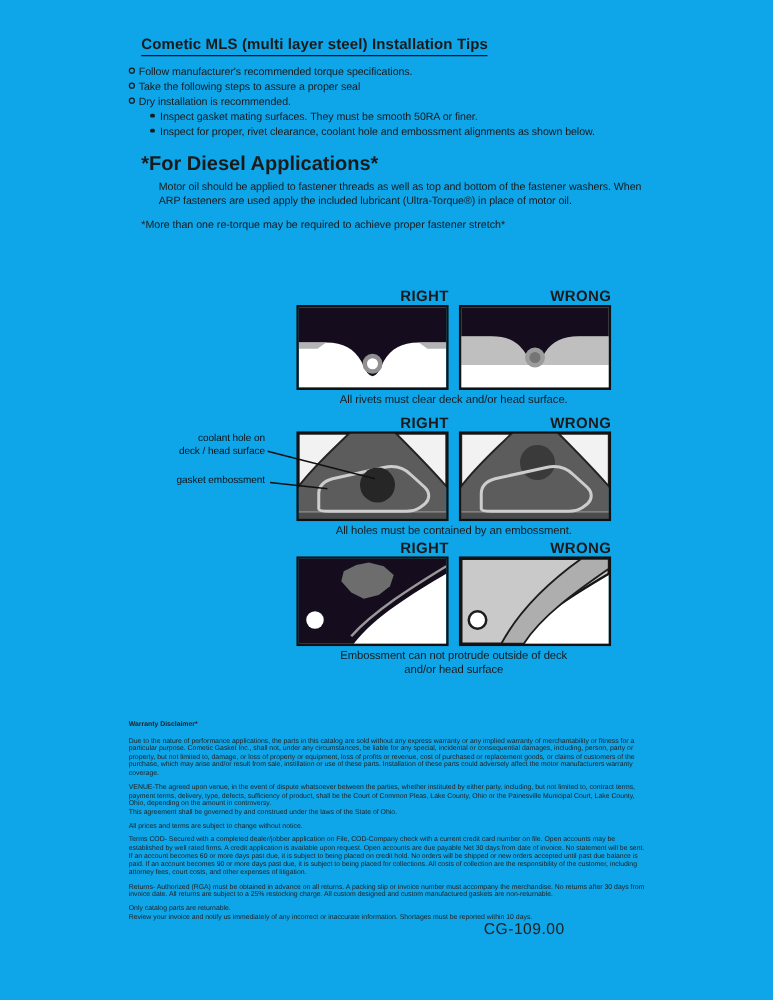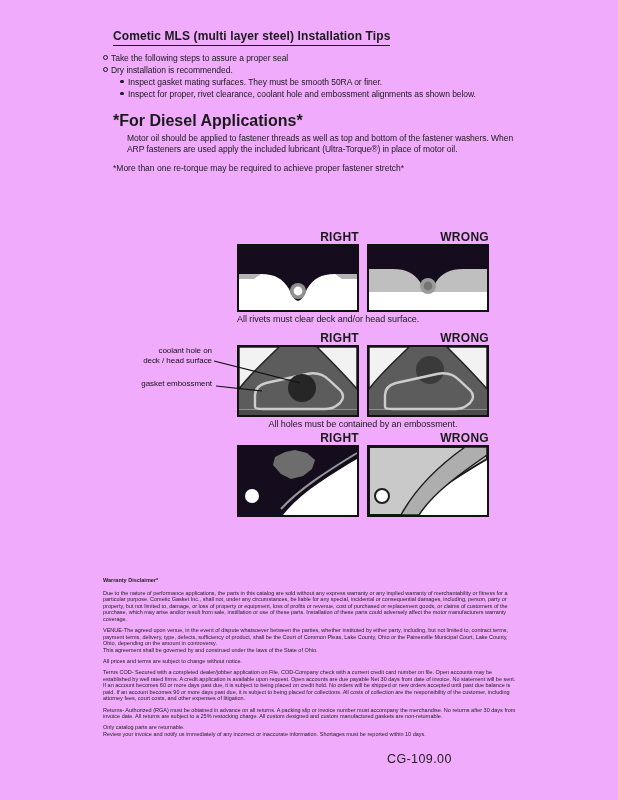--- a/index.html
+++ b/index.html
@@ -1,17 +1,17 @@
 <!DOCTYPE html>
 <html><head>
 <meta charset="utf-8">
 <style>
   html,body{margin:0;padding:0;background:#ffffff;}
   .page{
-    position:relative;width:618px;height:800px;background:#f0abfc;overflow:hidden;
+    position:relative;width:618px;height:800px;background:#0ea5e9;overflow:hidden;
     font-family:"Liberation Sans", sans-serif;color:#1a1a1a;
   }
   
   .content{position:absolute;left:103px;top:26px;width:414px;}
   .title-wrap{margin-left:10px;}
   .title{
     display:inline-block;font-size:12px;font-weight:bold;letter-spacing:.1px;
     border-bottom:1.5px solid #111;padding-bottom:1.5px;line-height:14px;
   }
   ul.tips{list-style:none;margin:6px 0 0 0;padding:0;font-size:8.5px;line-height:12px;letter-spacing:-.05px;}
@@ -27,47 +27,48 @@
   .body-p{margin:6px 0 0 24px;font-size:8.5px;line-height:11px;letter-spacing:-.05px;width:398px;}
   .footnote{margin:8px 0 0 10px;font-size:8.5px;line-height:11px;}
   
   .diagrams{position:absolute;left:237px;top:231px;width:252px;}
   .dg-labels{display:flex;width:252px;height:13px;}
   .dg-labels span{width:122px;text-align:right;font-size:12px;font-weight:bold;line-height:13px;letter-spacing:.3px;}
   .dg-labels span:last-child{margin-left:8px;}
   .dg-boxes{display:flex;}
   .dg-boxes svg:last-child{margin-left:8px;}
   .dg-caption{font-size:9px;line-height:10.5px;letter-spacing:-.05px;margin-top:2px;}
-  .cap-left{text-align:left;}
+  .cap-left{text-align:center;}
   .cap-center{text-align:center;width:252px;}
   .row-gap1{margin-bottom:7px;}
   .row-gap2{margin-bottom:3px;}
   
   .anno{position:absolute;text-align:right;font-size:8px;line-height:9.5px;letter-spacing:-.05px;color:#111;}
   .anno-coolant{left:110px;top:346px;width:102px;}
   .anno-emboss{left:108px;top:379px;width:104px;}
   .anno-lines{position:absolute;left:110px;top:340px;width:200px;height:70px;pointer-events:none;}
   
   .fineprint{position:absolute;left:103px;top:577px;width:414px;font-size:5.5px;line-height:6.6px;color:#222;letter-spacing:0;}
   .fineprint .fp-head{font-weight:bold;margin:0 0 6px 0;}
   .fineprint p{margin:0 0 4.5px 0;}
   .fineprint p.tight{margin-bottom:0;}
   
-  .page-code{position:absolute;left:387px;top:752px;font-size:12.5px;letter-spacing:.4px;color:#222;line-height:14px;}
+  .page-code{position:absolute;left:387px;top:736px;font-size:12.5px;letter-spacing:.4px;color:#222;line-height:14px;}
 </style>
 </head>
 <body>
 
 <div class="page">
 
   <div class="content">
     <div class="title-wrap">
       <span class="title">Cometic MLS (multi layer steel) Installation Tips</span>
     </div>
     <ul class="tips">
+      <li><span class="marker-open"></span><span>Follow manufacturer's recommended torque specifications.</span></li>
       <li><span class="marker-open"></span><span>Take the following steps to assure a proper seal</span></li>
       <li><span class="marker-open"></span><span>Dry installation is recommended.</span></li>
       <li class="sub"><span class="marker-fill"></span><span>Inspect gasket mating surfaces.  They must be smooth 50RA or finer.</span></li>
       <li class="sub"><span class="marker-fill"></span><span>Inspect for proper, rivet clearance, coolant hole and embossment alignments as shown below.</span></li>
     </ul>
     <div class="diesel-heading">*For Diesel Applications*</div>
     <p class="body-p">Motor oil should be applied to fastener threads as well as top and bottom of the fastener washers. When ARP fasteners are used apply the included lubricant (Ultra-Torque®) in place of motor oil.</p>
     <p class="footnote">*More than one re-torque may be required to achieve proper fastener stretch*</p>
   </div>
 
@@ -141,20 +142,24 @@
         <rect x="1" y="1" width="120" height="70" fill="none" stroke="#111111" stroke-width="2"></rect>
       </svg>
       <svg width="122" height="72" viewBox="0 0 122 72">
         <rect x="2" y="2" width="118" height="68" fill="#ffffff"></rect>
         <path d="M2,2 H120 V14 C93,30 63,48 46,70 H2 Z" stroke="#161616" stroke-width="2" fill="#c9c9c9"></path>
         <path d="M98,2 C70,22 48,44 34,70 L52,70 C66,48 94,28 120,10 L120,2 Z" fill="#aeaeae" stroke="#1c1c1c" stroke-width="1.5"></path>
         <circle cx="15" cy="51" r="7" fill="#ffffff" stroke="#1c1c1c" stroke-width="2"></circle>
         <rect x="1" y="1" width="120" height="70" fill="none" stroke="#111111" stroke-width="2"></rect>
       </svg>
     </div>
+    <div class="dg-caption cap-left">
+      <div>Embossment can not protrude outside of deck</div>
+      <div>and/or head surface</div>
+    </div>
   </div>
 
   <div class="anno anno-coolant">
     <div>coolant hole on</div>
     <div>deck / head surface</div>
   </div>
   <div class="anno anno-emboss">gasket embossment</div>
   <svg class="anno-lines" viewBox="0 0 200 70">
     <line x1="104" y1="21" x2="190" y2="43" stroke="#111111" stroke-width="1.2"></line>
     <line x1="106" y1="46" x2="152" y2="51" stroke="#111111" stroke-width="1.2"></line>

